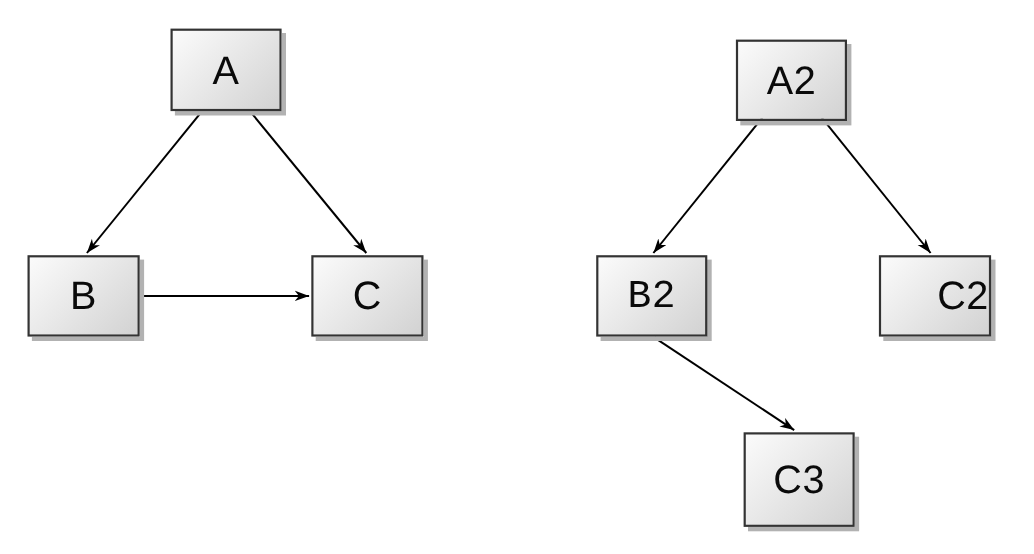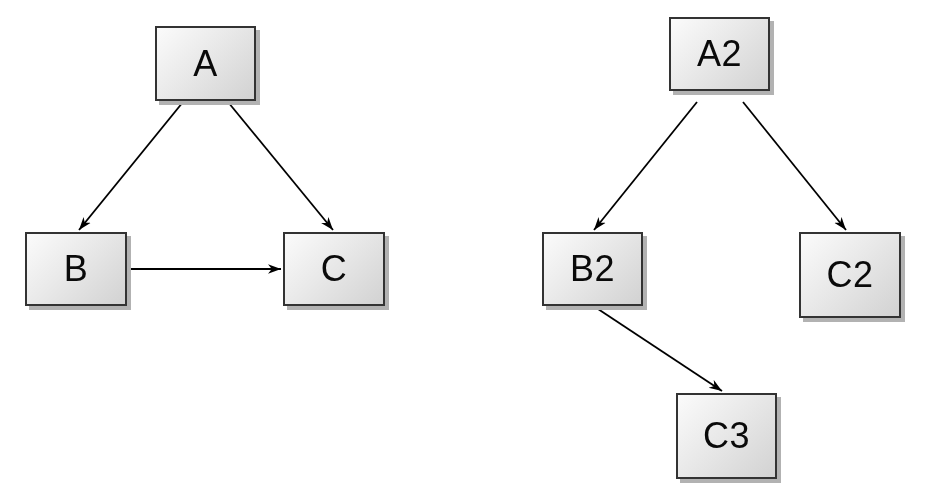--- a/index.html
+++ b/index.html
@@ -59,26 +59,26 @@
   <div id="nodes">
       <div class="node" style="left: 155px; top: 26px; width: 101px; height: 75px;">
         <span>A</span>
       </div>
       <div class="node" style="left: 25px; top: 232px; width: 102px; height: 74px;">
         <span>B</span>
       </div>
       <div class="node" style="left: 283px; top: 232px; width: 102px; height: 74px;">
         <span>C</span>
       </div>
-      <div class="node" style="left: 669px; top: 17px; width: 101px; height: 74px;">
+      <div class="node" style="left: 669px; top: 36px; width: 101px; height: 74px;">
         <span>A2</span>
       </div>
-      <div class="node" style="left: 542px; top: 232px; width: 101px; height: 74px;">
+      <div class="node" style="left: 542px; top: 232px; width: 101px; height: 74px; font-family: Liberation Mono, monospace;">
         <span>B2</span>
       </div>
-      <div class="node" style="left: 799px; top: 232px; width: 102px; height: 86px;">
+      <div class="node" style="left: 799px; top: 232px; width: 102px; height: 74px; justify-content: flex-end;">
         <span>C2</span>
       </div>
       <div class="node" style="left: 676px; top: 393px; width: 101px; height: 86px;">
         <span>C3</span>
       </div>
     </div>
 </div>
 
 </body></html>

